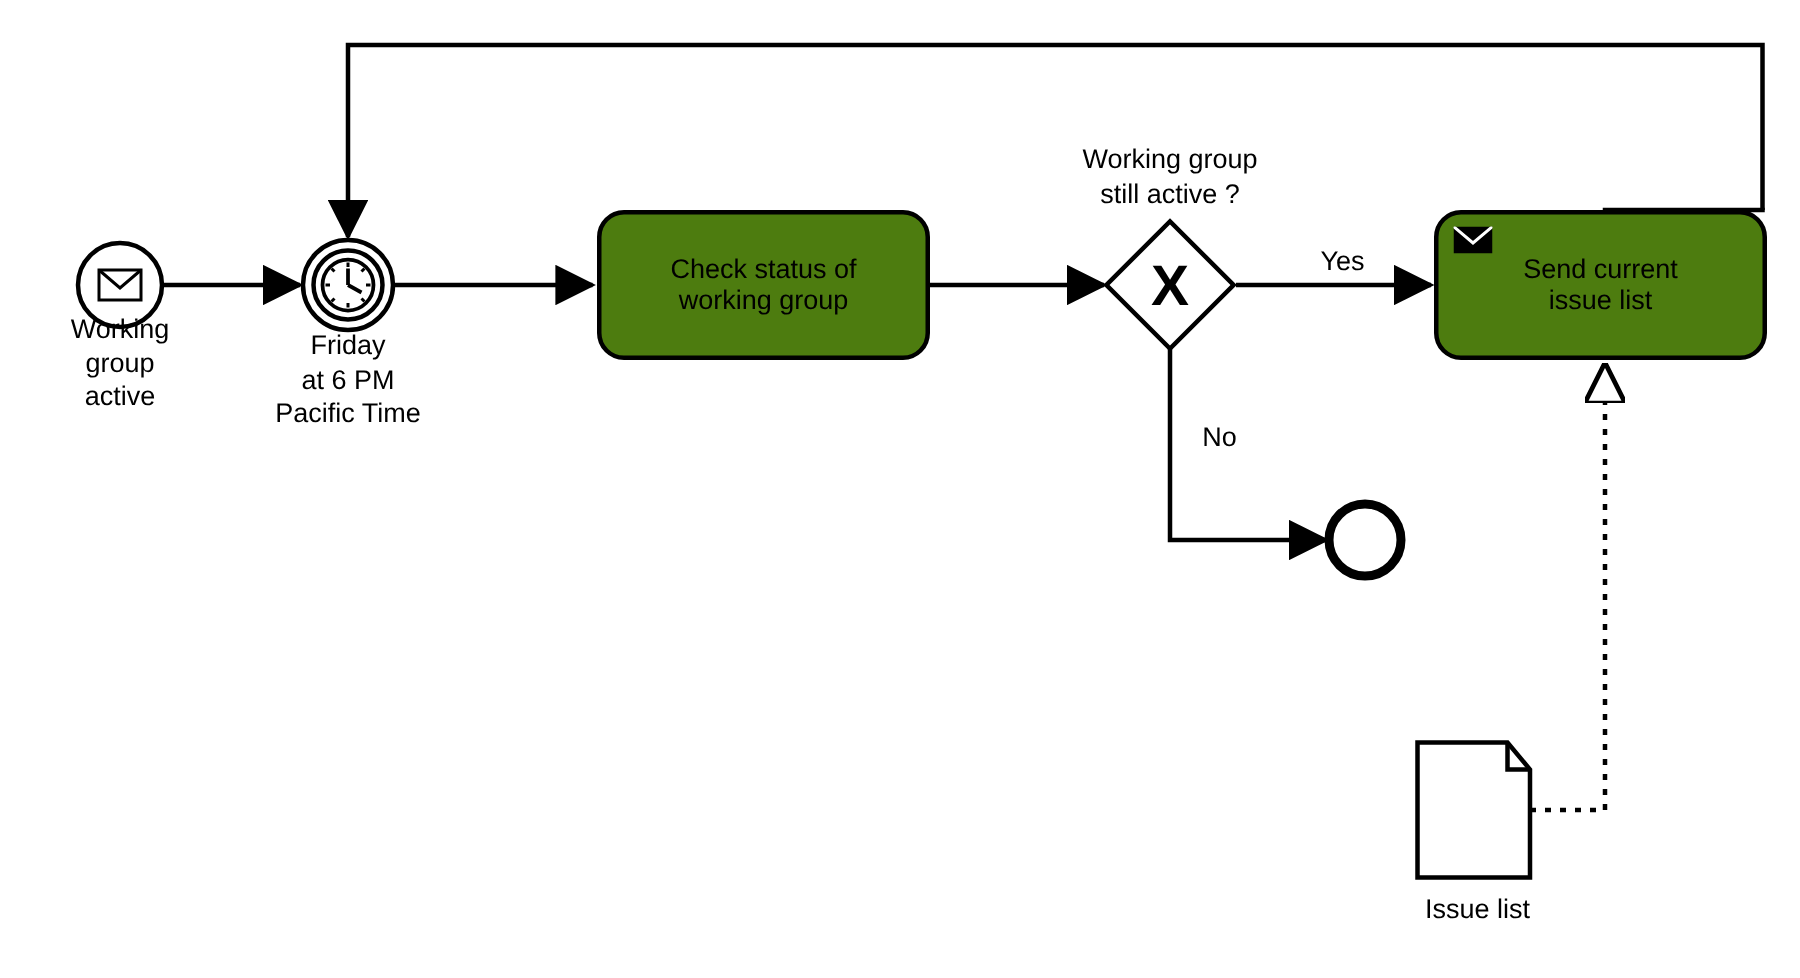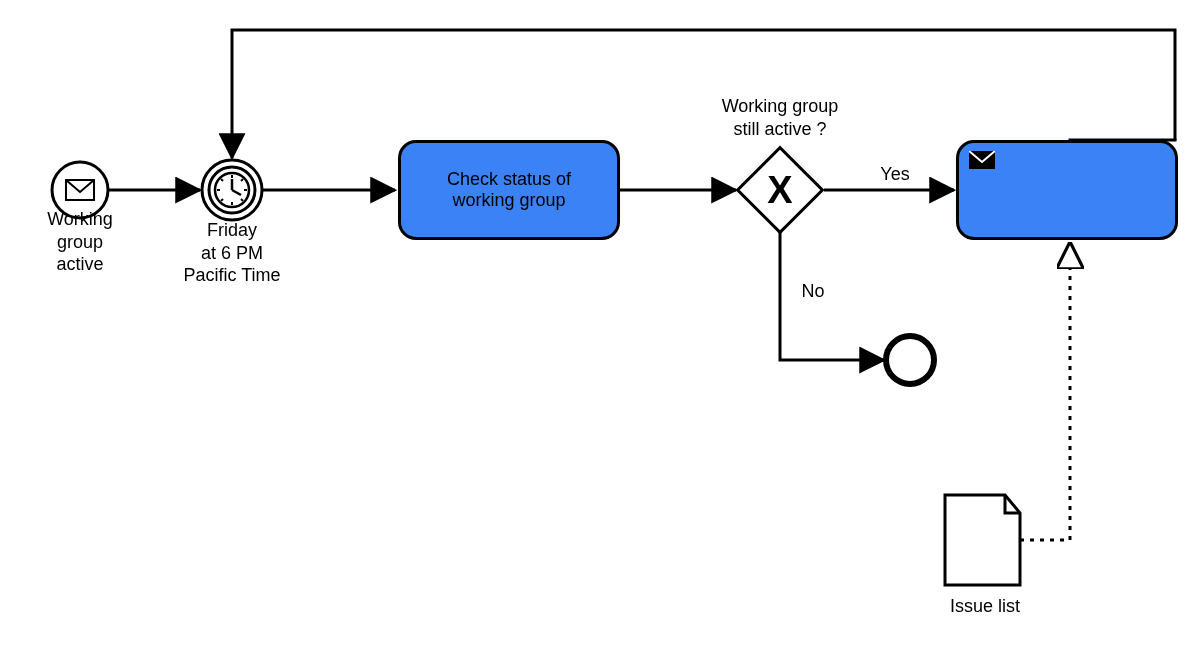--- a/index.html
+++ b/index.html
@@ -1,18 +1,18 @@
 <!DOCTYPE html>
 <html><head>
 <meta charset="utf-8">
 <style>
   html,body{margin:0;padding:0}
   body{width:1200px;height:652px;background:#fff;font-family:Arial,Helvetica,sans-serif;font-size:18px;color:#000;position:relative}
   .label{position:absolute;text-align:center;line-height:1.25}
-  .task{position:absolute;background:#3b82f6;border:3px solid #000;border-radius:18px;display:flex;align-items:center;justify-content:center;text-align:center;padding:8px 14px;box-sizing:border-box}
+  .task{position:absolute;background:#4d7c0f;border:3px solid #000;border-radius:18px;display:flex;align-items:center;justify-content:center;text-align:center;padding:8px 14px;box-sizing:border-box}
   .task-icon{position:absolute;top:8px;left:10px}
   svg.stage{position:absolute;top:0;left:0;width:1200px;height:652px;pointer-events:none}
 </style>
 </head>
 <body>
 
 <svg class="stage" viewBox="0 0 1200 652">
   <defs>
     <marker id="arrow" viewBox="0 0 12 12" refX="11" refY="6" markerWidth="9" markerHeight="9" orient="auto-start-reverse">
       <path d="M0 0 L12 6 L0 12 Z" fill="#000"></path>
@@ -83,20 +83,21 @@
   <span>Check status of<br>working group</span>
 </div>
 
 <div class="task" style="left:956px;top:140px;width:222px;height:100px">
   <span class="task-icon">
     <svg width="26" height="18" viewBox="0 0 26 18">
       <rect x="0" y="0" width="26" height="18" fill="#000"></rect>
       <path d="M0 0 L13 11 L26 0" fill="none" stroke="#fff" stroke-width="2"></path>
     </svg>
   </span>
+  <span>Send current<br>issue list</span>
 </div>
 
 <div class="label" style="left:40px;top:208px;width:80px">Working<br>group<br>active</div>
 
 <div class="label" style="left:172px;top:219px;width:120px">Friday<br>at 6 PM<br>Pacific Time</div>
 
 <div class="label" style="left:700px;top:95px;width:160px">Working group<br>still active ?</div>
 
 <div class="label" style="left:870px;top:163px;width:50px;text-align:center">Yes</div>
 

